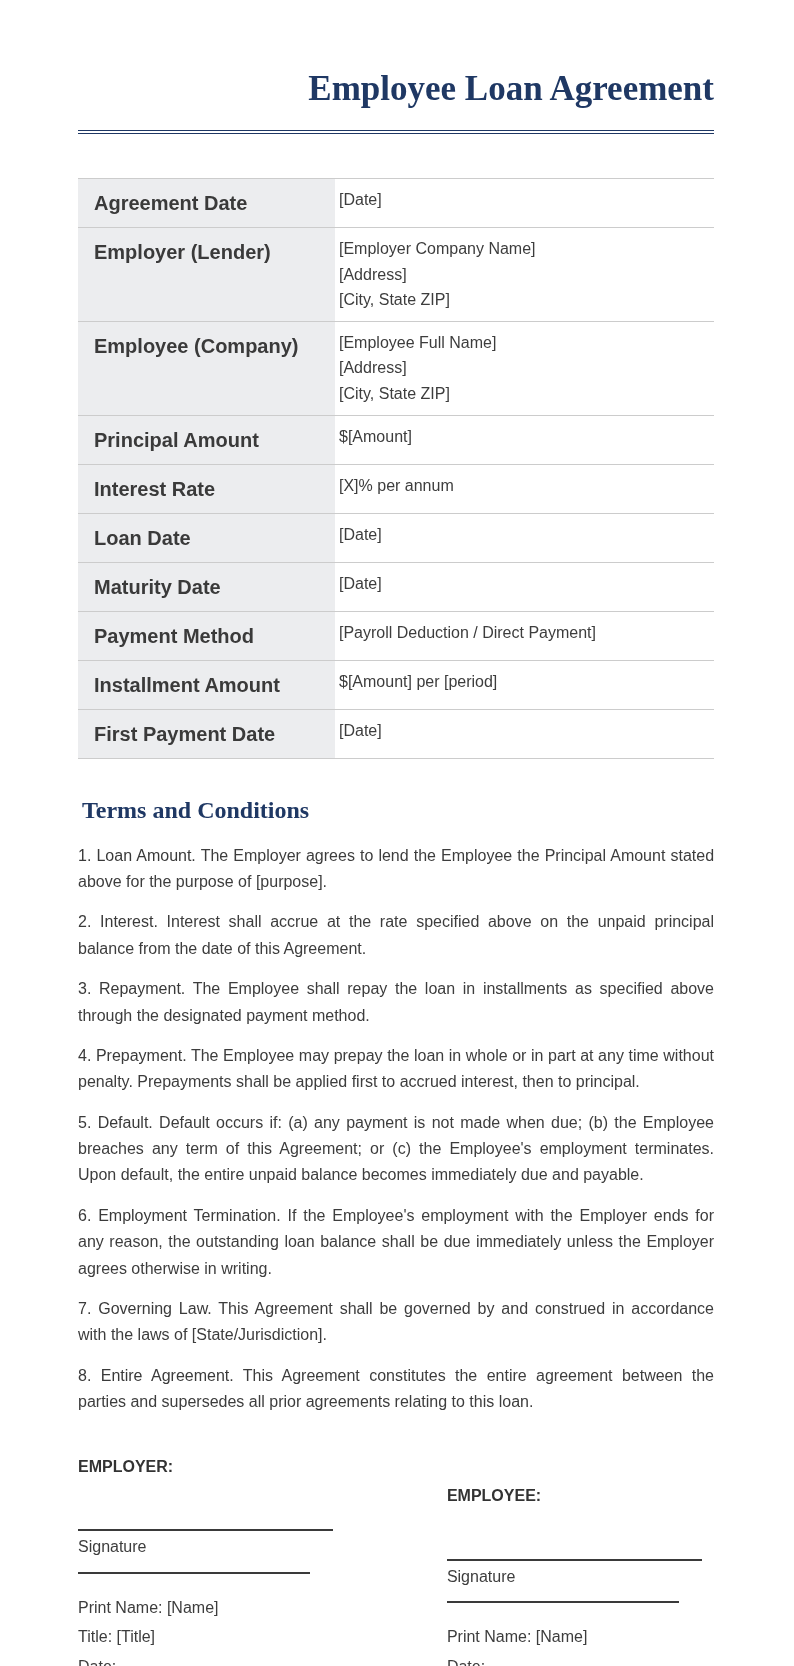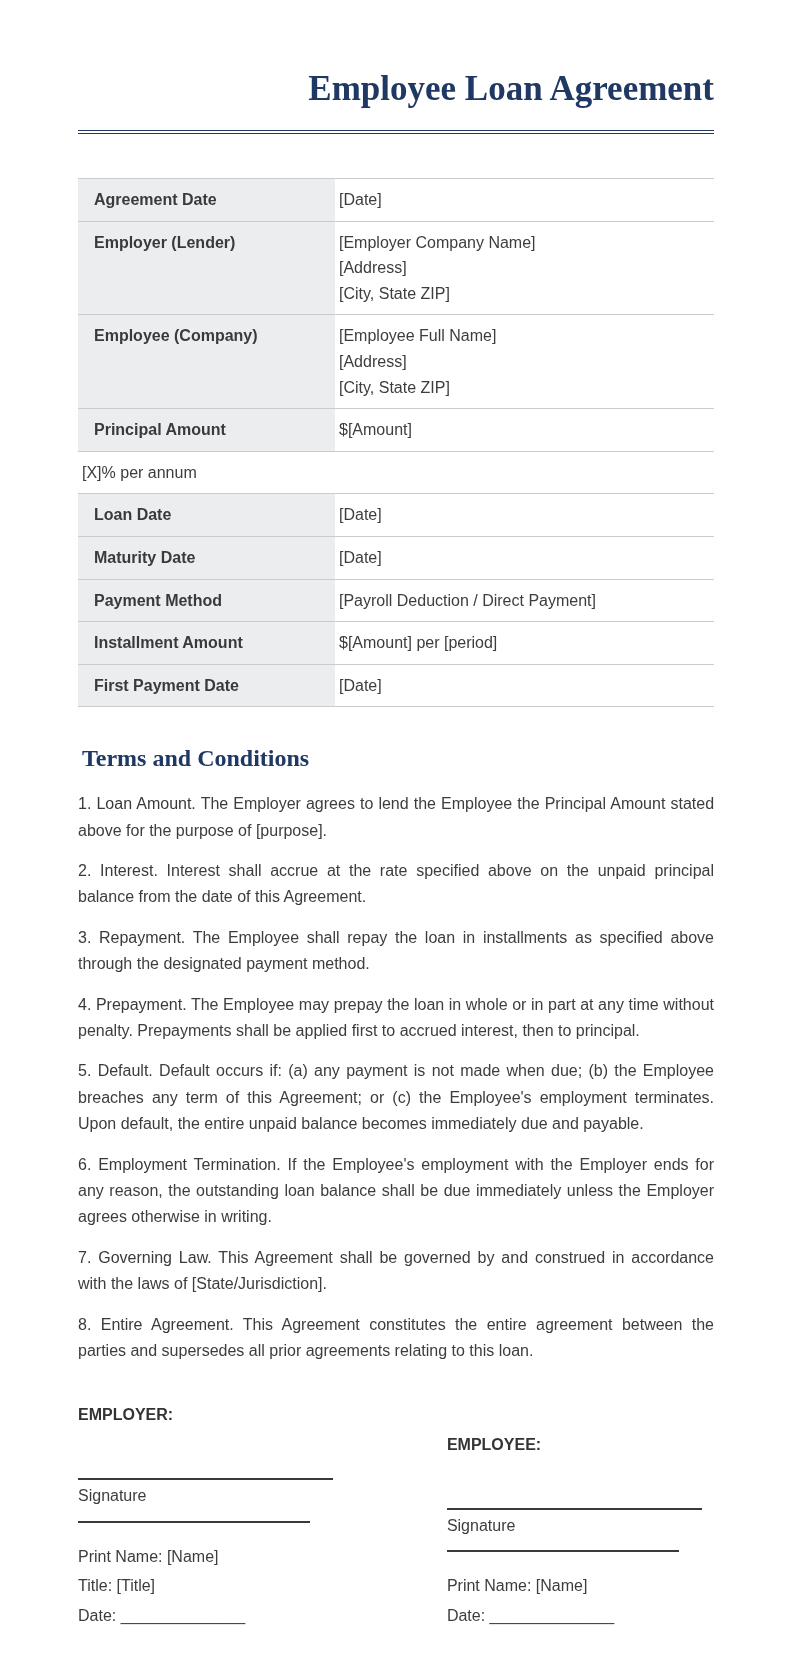--- a/index.html
+++ b/index.html
@@ -36,21 +36,21 @@
   .t-row {
     display: flex;
     border-bottom: 1px solid #cccccc;
   }
   .t-label {
     width: 257px;
     box-sizing: border-box;
     background: #ecedef;
     padding: 8px 16px;
     font-weight: bold;
-    font-size: 16px;
+    font-size: 20px;
     line-height: 1.6;
     color: #3a3a3a;
   }
   .t-value {
     flex: 1;
     padding: 8px 4px;
     font-size: 16px;
     line-height: 1.6;
     color: #3d3d3d;
   }
@@ -151,20 +151,21 @@
     </div>
 
     <div class="t-row">
       <div class="t-label">Principal Amount</div>
       <div class="t-value">
         <div>$[Amount]</div>
       </div>
     </div>
 
     <div class="t-row">
+      <div class="t-label">Interest Rate</div>
       <div class="t-value">
         <div>[X]% per annum</div>
       </div>
     </div>
 
     <div class="t-row">
       <div class="t-label">Loan Date</div>
       <div class="t-value">
         <div>[Date]</div>
       </div>

